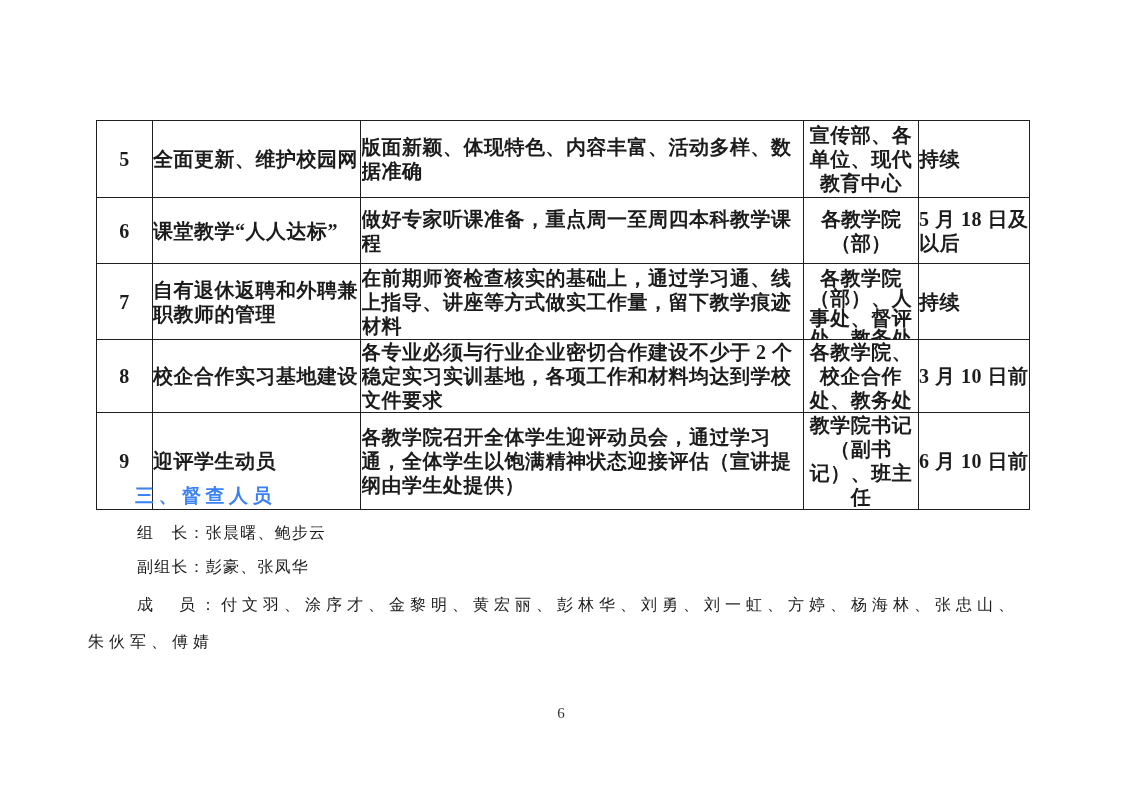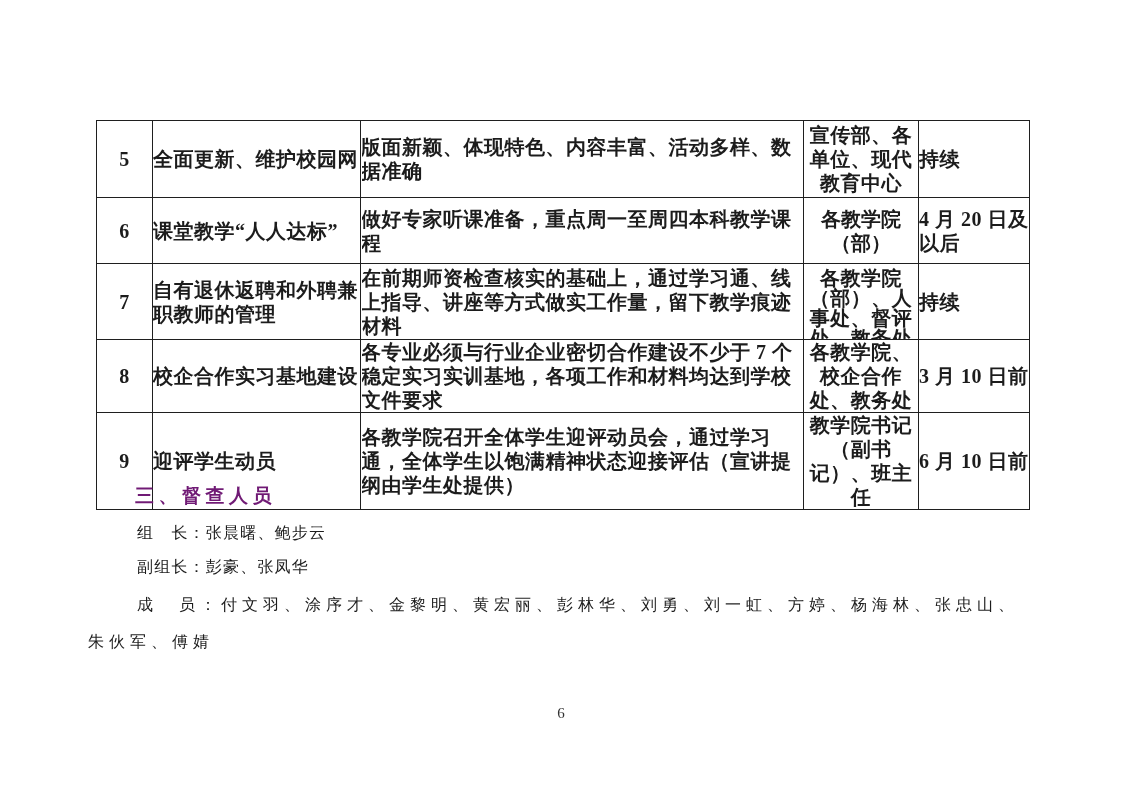--- a/index.html
+++ b/index.html
@@ -45,21 +45,21 @@
   td.r7dept .clip{
     height:71px;overflow:hidden;
     line-height:20px;padding-top:3px;
     letter-spacing:0.5px;text-align:center;
   }
   
   .heading{
     position:absolute;left:135px;top:483px;
     font-family:"Liberation Sans","DejaVu Sans",sans-serif;
     font-weight:bold;font-size:19px;letter-spacing:4.5px;
-    color:#701a75;
+    color:#3b82f6;
   }
   .bodyline{
     position:absolute;left:137px;
     font-size:16px;letter-spacing:1.2px;line-height:26px;
     white-space:nowrap;
   }
   .leader{top:520px;}
   .deputy{top:554px;}
   .members{
     position:absolute;left:88px;top:586px;
@@ -91,35 +91,35 @@
         <td class="task">全面更新、维护校园网</td>
         <td class="desc">版面新颖、体现特色、内容丰富、活动多样、数据准确</td>
         <td class="dept">宣传部、各单位、现代教育中心</td>
         <td class="dl">持续</td>
       </tr>
       <tr class="r6">
         <td class="no">6</td>
         <td class="task">课堂教学“人人达标”</td>
         <td class="desc">做好专家听课准备，重点周一至周四本科教学课程</td>
         <td class="dept">各教学院（部）</td>
-        <td class="dl">4 月 20 日及以后</td>
+        <td class="dl">5 月 18 日及以后</td>
       </tr>
       <tr class="r7">
         <td class="no">7</td>
         <td class="task">自有退休返聘和外聘兼职教师的管理</td>
         <td class="desc">在前期师资检查核实的基础上，通过学习通、线上指导、讲座等方式做实工作量，留下教学痕迹材料</td>
         <td class="dept r7dept">
           <div class="clip">各教学院（部）、人事处、督评处、教务处</div>
         </td>
         <td class="dl">持续</td>
       </tr>
       <tr class="r8">
         <td class="no">8</td>
         <td class="task">校企合作实习基地建设</td>
-        <td class="desc">各专业必须与行业企业密切合作建设不少于 7 个稳定实习实训基地，各项工作和材料均达到学校文件要求</td>
+        <td class="desc">各专业必须与行业企业密切合作建设不少于 2 个稳定实习实训基地，各项工作和材料均达到学校文件要求</td>
         <td class="dept">各教学院、校企合作处、教务处</td>
         <td class="dl">3 月 10 日前</td>
       </tr>
       <tr class="r9">
         <td class="no">9</td>
         <td class="task">迎评学生动员</td>
         <td class="desc">各教学院召开全体学生迎评动员会，通过学习通，全体学生以饱满精神状态迎接评估（宣讲提纲由学生处提供）</td>
         <td class="dept">教学院书记（副书记）、班主任</td>
         <td class="dl">6 月 10 日前</td>
       </tr>

